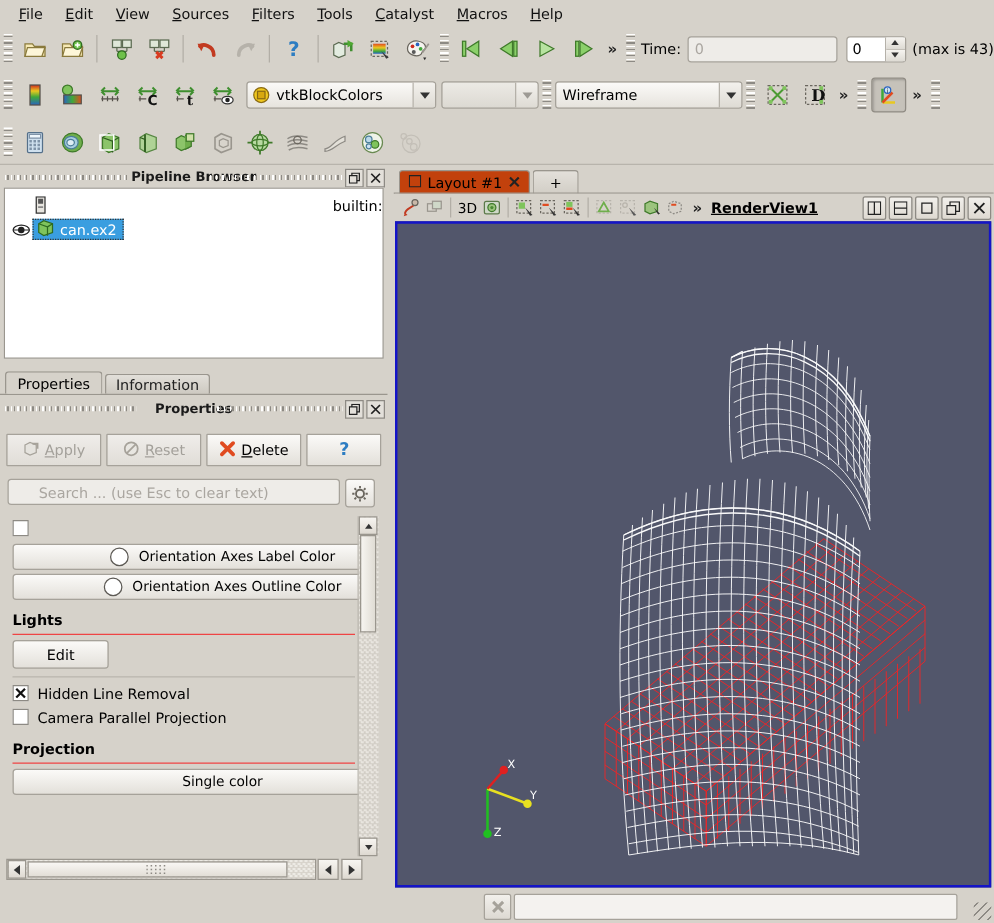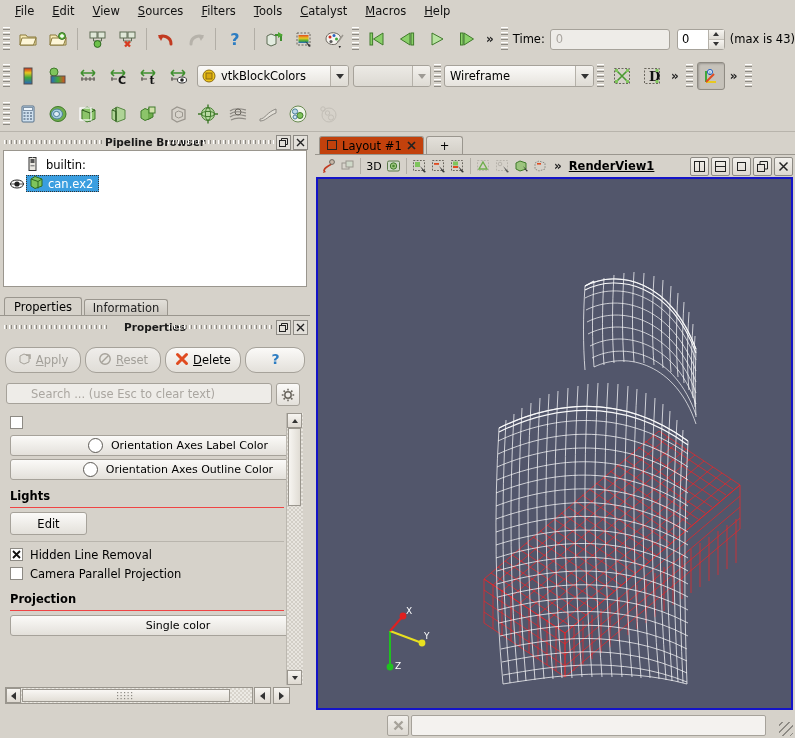--- a/index.html
+++ b/index.html
@@ -140,21 +140,21 @@
     border:1px solid #9a968e; border-bottom:none; border-radius:3px 3px 0 0;
   }
   .ptab.active { background:#d6d2ca; font-weight:normal; color:#000; z-index:2; }
   .ptab.inactive { background: linear-gradient(#e2dfd9,#cdc9c1); color:#222; top:2px; height:16px;}
   #prop-tabline { position:absolute; left:0; top:315px; width:310px; height:1px; background:#9a968e; }
 
   #properties-title { position:absolute; left:0; top:319px; width:310px; height:16px; }
 
   .pbtnrow { position:absolute; left:5px; top:347px; width:300px; height:26px; display:flex; gap:4px; }
   .pbtn {
-    flex:1 1 0; border:1px solid #a6a29a; border-radius:11px;
+    flex:1 1 0; border:1px solid #a6a29a; border-radius:1px;
     background: linear-gradient(#fbfaf8,#e3e0da);
     display:flex;align-items:center;justify-content:center; gap:4px;
     font-size:11.5px; box-sizing:border-box;
   }
   .pbtn.disabled { color:#a3a09a; background: linear-gradient(#efedea,#e0ddd7); }
   .pbtn u { text-decoration: underline; }
 
   #prop-search {
     position:absolute; left:6px; top:383px; width:266px; height:21px;padding-left:24px;
   }
@@ -695,21 +695,21 @@
       </span>
       <span class="ptb">
         <svg width="9" height="9" viewBox="0 0 9 9">
             <path d="M1 1 L8 8 M8 1 L1 8" stroke="#222" stroke-width="1.4"></path>
           </svg>
       </span>
     </span>
   </div>
 
   <div id="pipeline-list">
-    <div class="tree-row builtin-row" style="margin-top:4px;">
+    <div class="tree-row builtin-row" style="margin-top:4px;justify-content:space-between;">
       <span class="srv-icon">
         <svg width="13" height="16" viewBox="0 0 13 16">
           <rect x="3" y="0.5" width="7" height="13" fill="#e8e6e0" stroke="#333"></rect>
           <rect x="4.5" y="2" width="4" height="4" fill="#555"></rect>
           <rect x="4.5" y="8" width="4" height="1.4" fill="#888"></rect>
           <path d="M6.5 -1 V 1" stroke="#888"></path>
         </svg>
       </span>
       <span class="builtin-label">builtin:</span>
     </div>

